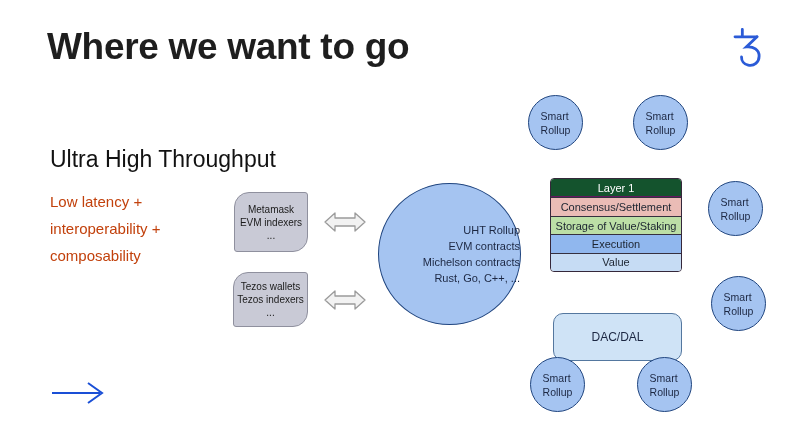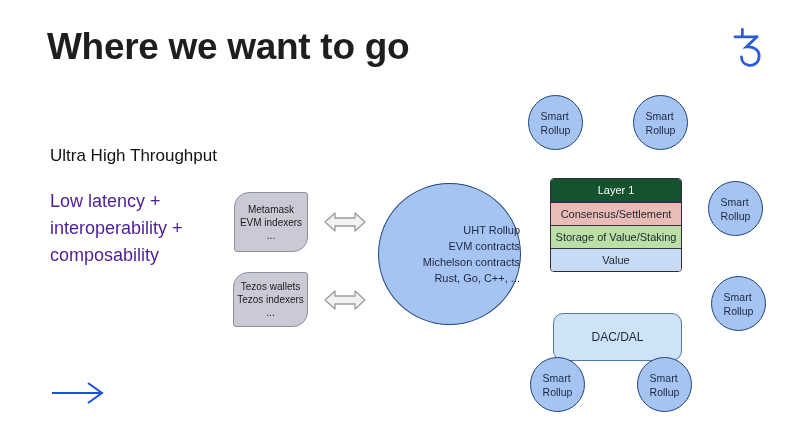--- a/index.html
+++ b/index.html
@@ -7,25 +7,25 @@
   .slide {
     position:relative; width:800px; height:447px; background:#ffffff; overflow:hidden;
   }
   .title {
     position:absolute; left:47px; top:26px;
     font-size:37px; font-weight:700; color:#1e1e1e; letter-spacing:-0.3px;
   }
   .tezos-logo { position:absolute; left:733px; top:28px; width:32px; height:40px; }
   .left-text-1 {
     position:absolute; left:50px; top:146px;
-    font-size:17px; color:#121212;
+    font-size:23px; color:#121212;
   }
   .left-text-2 {
     position:absolute; left:50px; top:188px;
-    font-size:18px; line-height:27px; color:#4c1d95; white-space:pre-line;
+    font-size:15px; line-height:27px; color:#c2410c; white-space:pre-line;
   }
   .gray-box {
     position:absolute; background:#c9cad6; border:1px solid #8f909e;
     border-radius:15px 3px 15px 3px;
     display:flex; flex-direction:column; align-items:center; justify-content:center;
     font-size:10px; line-height:13px; color:#1b1b1b; 
   }
   .gray-box-1 { left:234px; top:192px; width:74px; height:60px; }
   .gray-box-2 { left:233px; top:272px; width:75px; height:55px; }
   .double-arrow { position:absolute; width:44px; height:22px; }
@@ -112,20 +112,21 @@
     <div>UHT Rollup</div>
     <div>EVM contracts</div>
     <div>Michelson contracts</div>
     <div>Rust, Go, C++, ...</div>
   </div>
 
   <div class="stack">
     <div class="stack-row row-layer1">Layer 1</div>
     <div class="stack-row row-consensus">Consensus/Settlement</div>
     <div class="stack-row row-storage">Storage of Value/Staking</div>
+    <div class="stack-row row-execution">Execution</div>
     <div class="stack-row row-data">Value</div>
   </div>
 
   <div class="dac-box">DAC/DAL</div>
 
   <div class="sr-circle sr-1">Smart
 Rollup</div>
   <div class="sr-circle sr-2">Smart
 Rollup</div>
   <div class="sr-circle sr-3">Smart

